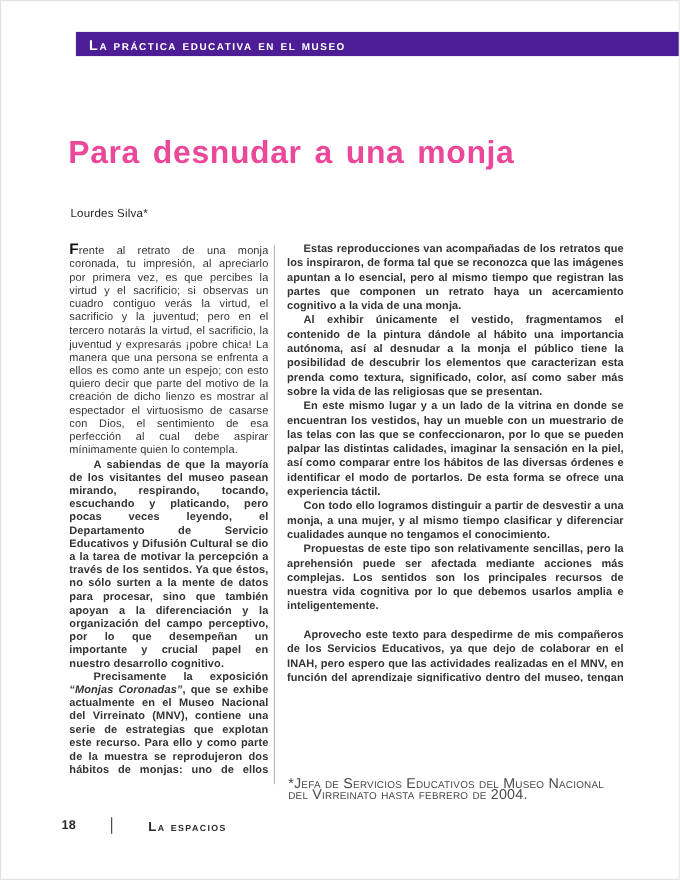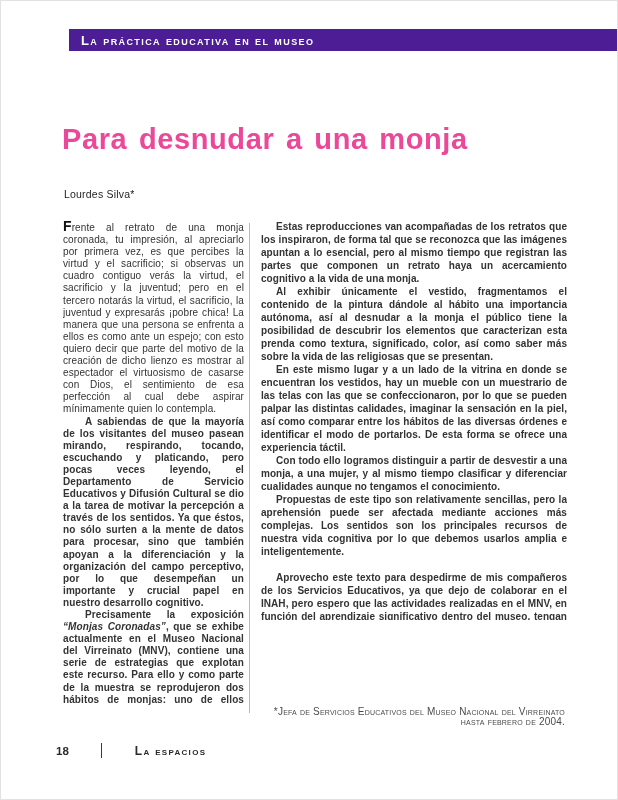--- a/index.html
+++ b/index.html
@@ -44,22 +44,22 @@
   .col-right .par.indent{text-indent:15px;}
   .par.gap-before{margin-top:13px;}
   .dropcap{font-size:14px;font-weight:bold;color:#111;}
   .italic{font-style:italic;}
   .col-divider{
     position:absolute;left:248px;top:222px;width:1px;height:490px;
     background:#b8b8b8;
   }
   .footnote{
     position:absolute;left:261px;top:706px;width:303px;
-    font-variant:small-caps;font-size:10px;line-height:10px;
-    color:#4a4a4a;letter-spacing:0.2px;text-align:right;
+    font-variant:small-caps;font-size:13px;line-height:10px;
+    color:#4a4a4a;letter-spacing:0.2px;
   }
   .footer{
     position:absolute;left:55px;top:742px;display:flex;align-items:center;
     color:#2a2a2a;
     gap:26px;
   }
   .footer .page-num{font-weight:bold;font-size:11.5px;}
   .footer .footer-sep{
     width:1px;height:15px;background:#3a3a3a;margin:0 7px 0 6px;display:inline-block;
   }

